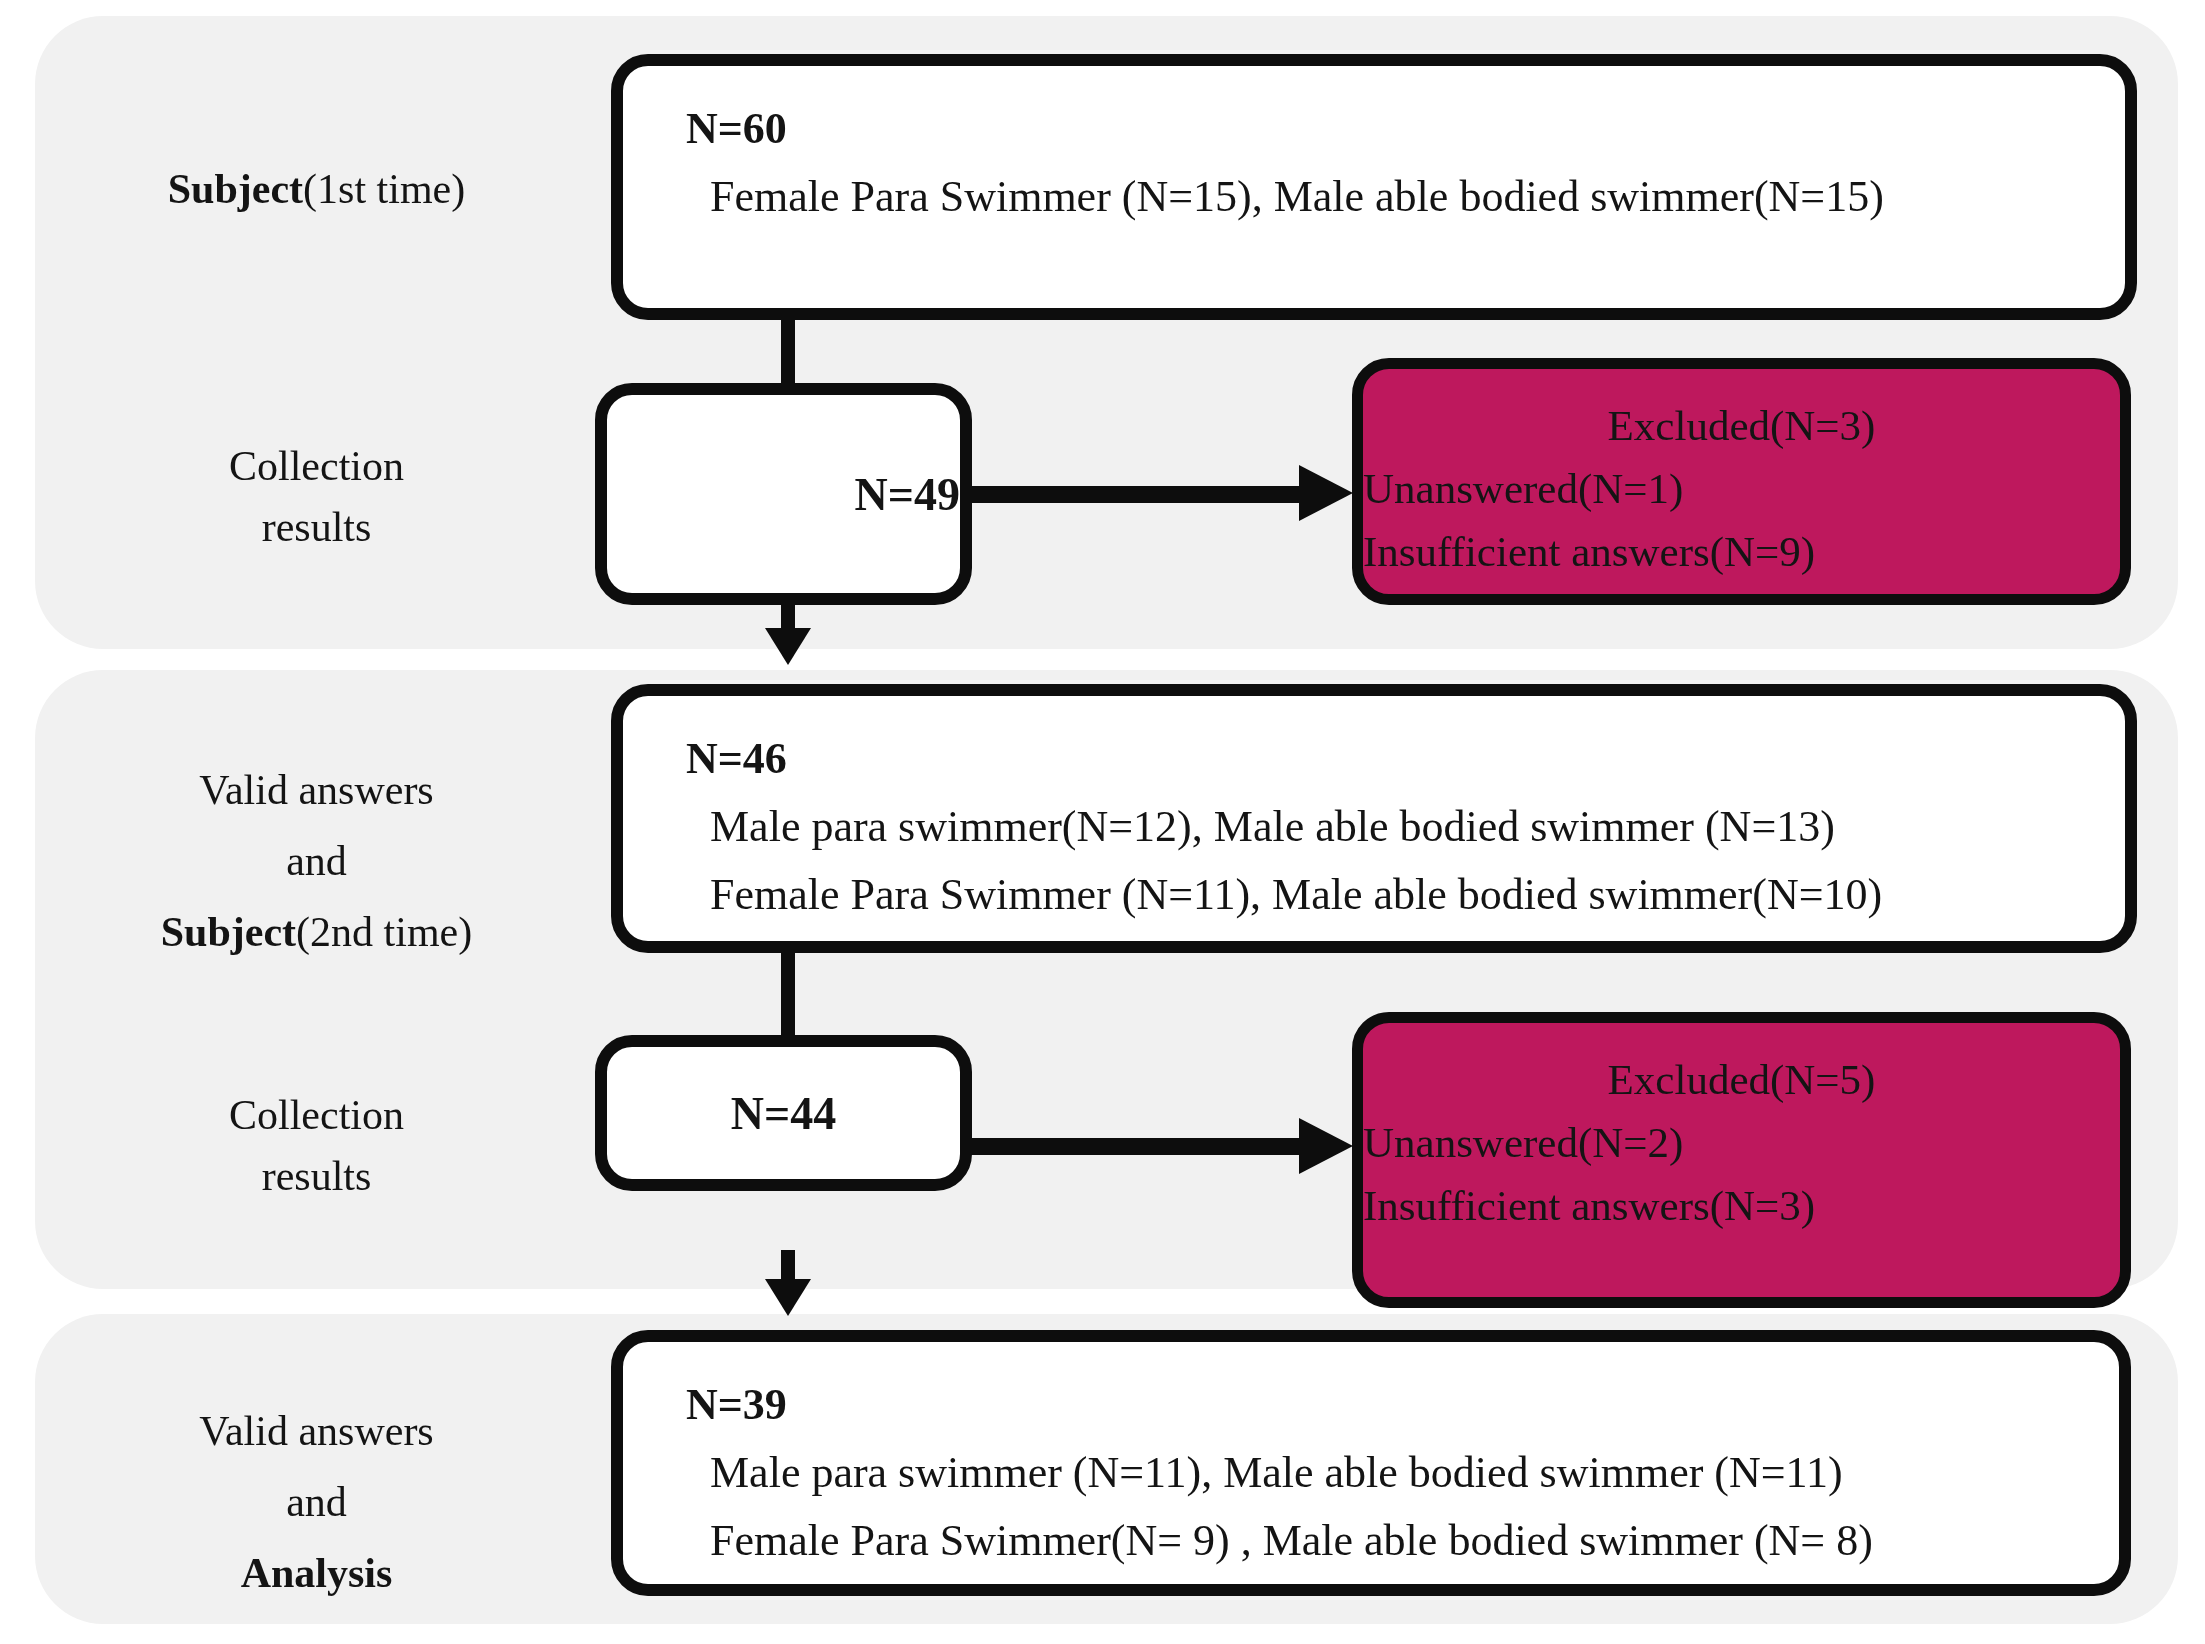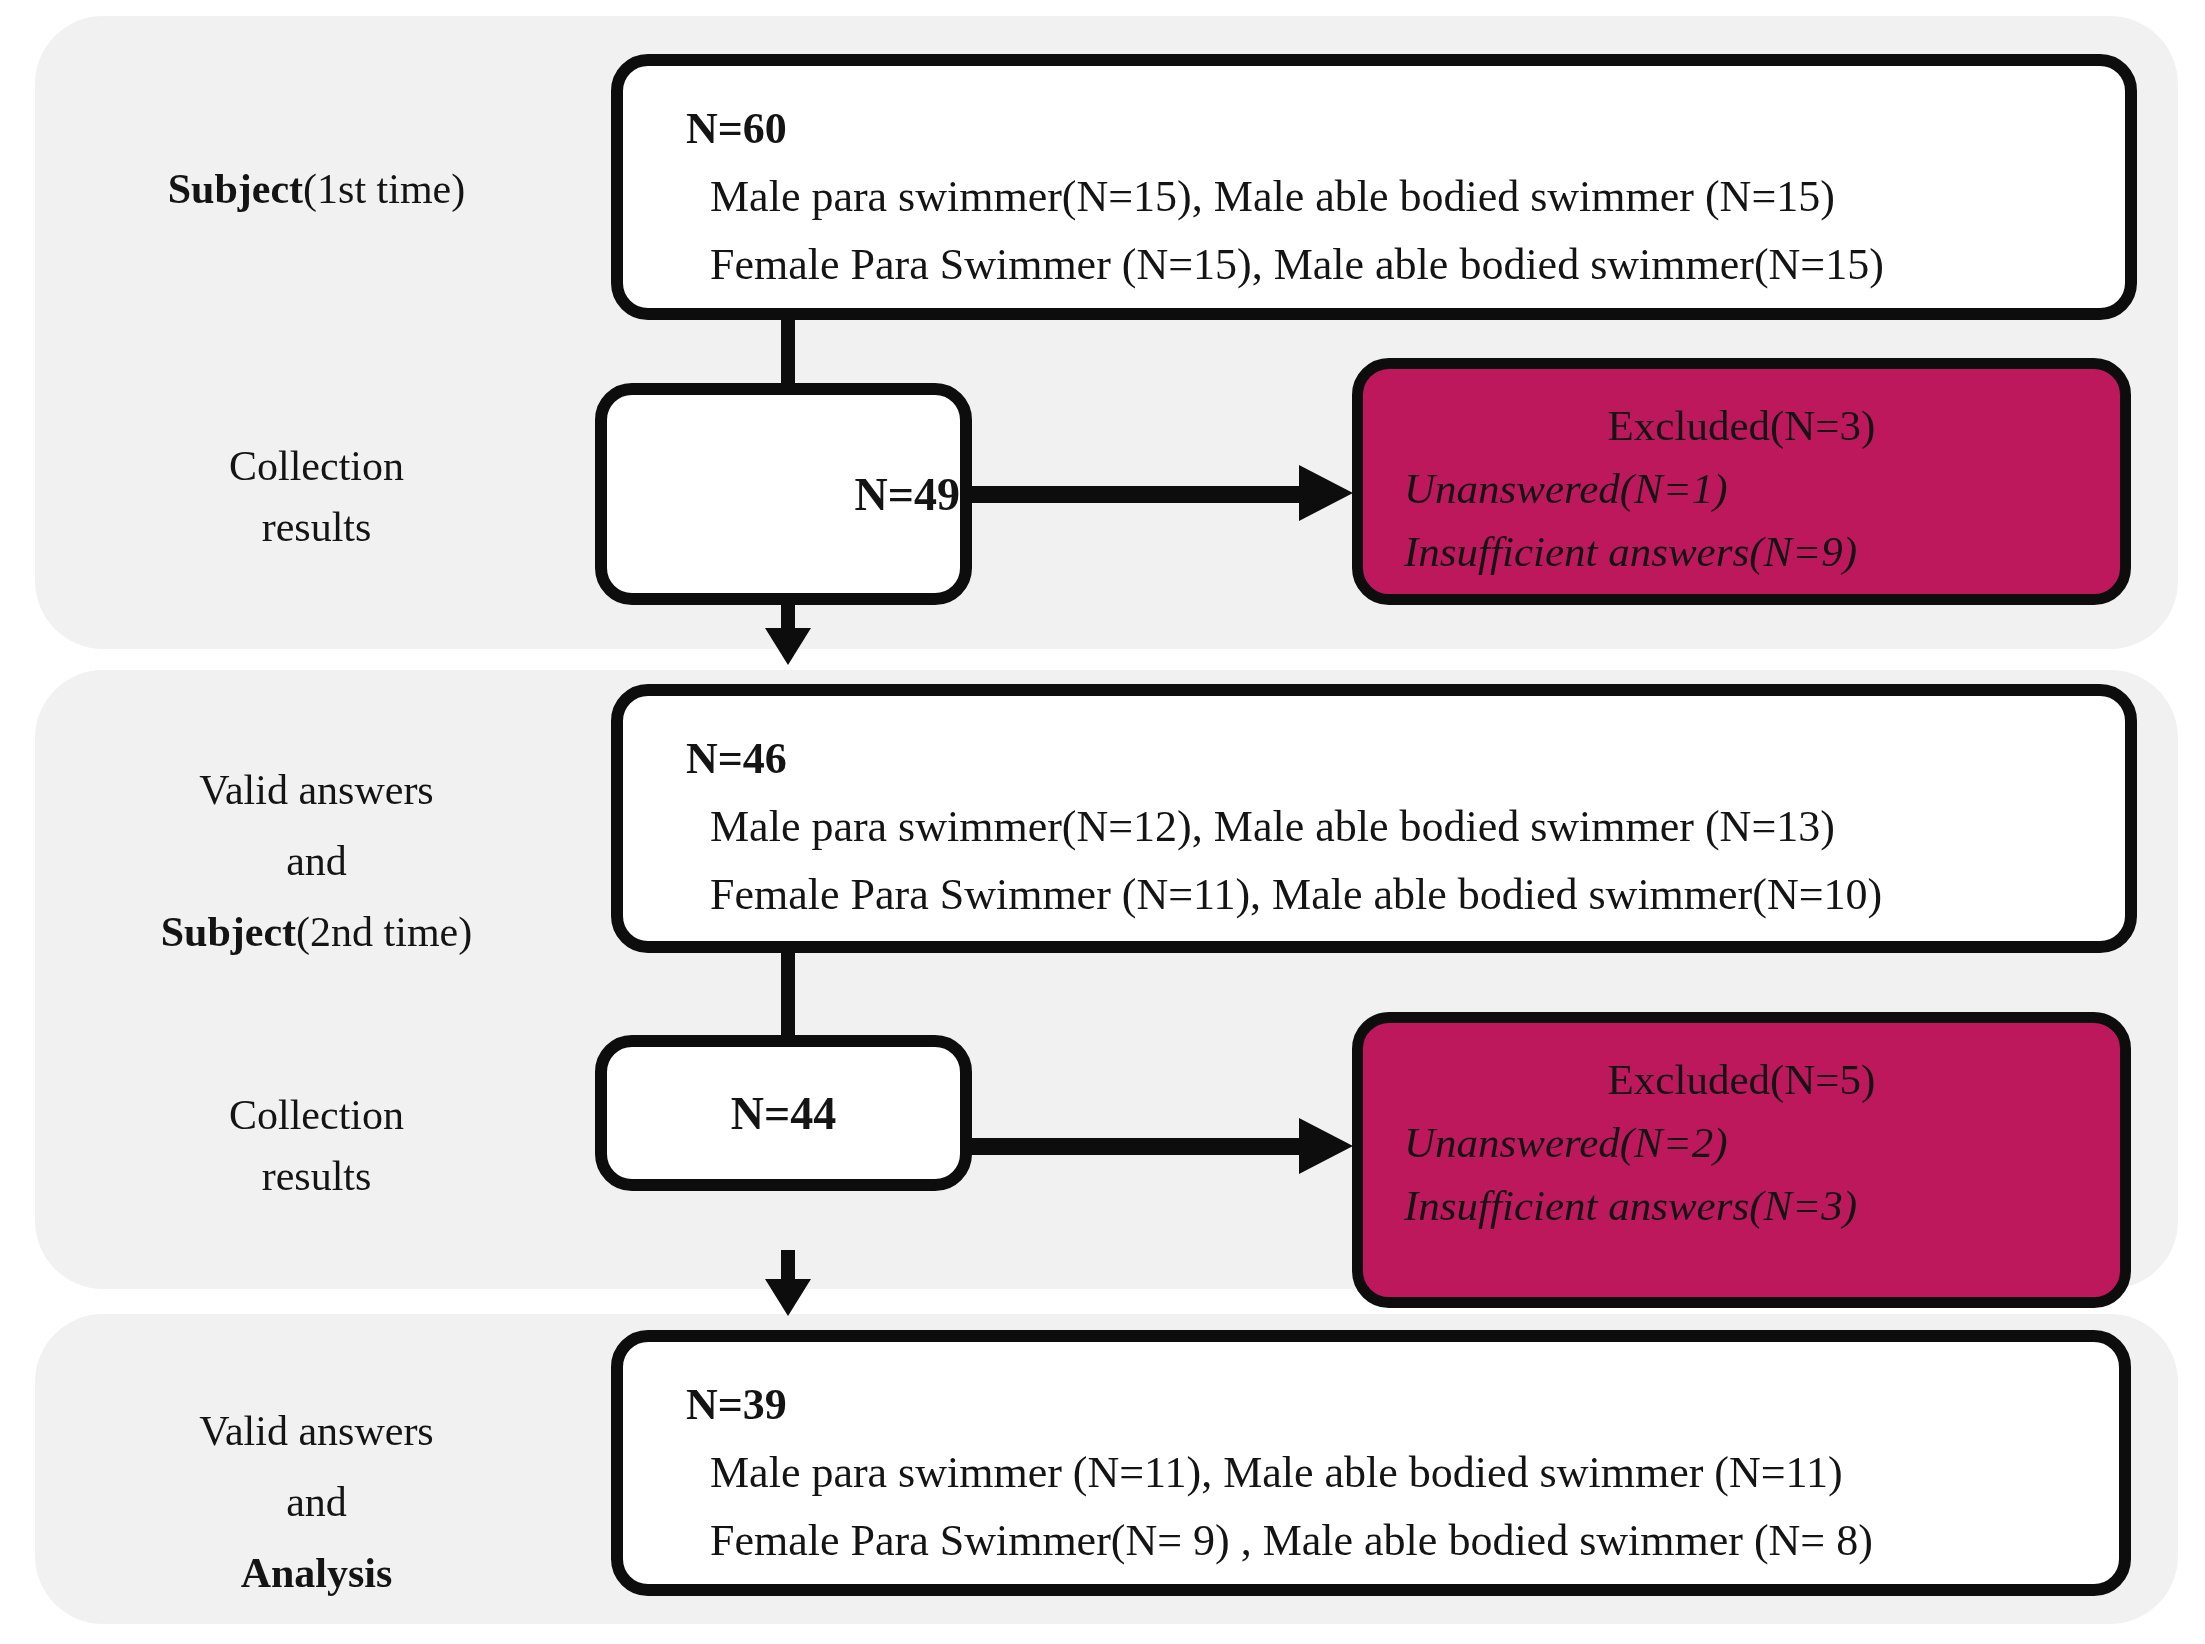--- a/index.html
+++ b/index.html
@@ -20,21 +20,21 @@
   .box{position:absolute;box-sizing:border-box;background:#ffffff;
        border:12.7px solid #0d0d0d;border-radius:37px;}
   .detailbox{font-size:44px;line-height:68px;padding:29px 11px 0 63px;}
   .detailbox .nline{font-weight:bold;white-space:nowrap;}
   .detailbox .dline{padding-left:24px;white-space:nowrap;}
   .centerbox{display:flex;align-items:center;justify-content:center;
              font-size:46px;font-weight:bold;}
   .excluded{background:#be185d;border-width:11.4px;font-size:43px;line-height:63px;
             padding-top:25px;}
   .excluded .xtitle{text-align:center;}
-  .excluded .xline{padding-left:41px;white-space:nowrap;font-style:italic;}
+  .excluded .xline{white-space:nowrap;}
 
   .vline{position:absolute;width:14px;background:#0d0d0d;}
   .hline{position:absolute;height:16.5px;background:#0d0d0d;}
   .ah-right{position:absolute;width:0;height:0;
             border-top:28.5px solid transparent;border-bottom:28.5px solid transparent;
             border-left:54px solid #0d0d0d;}
   .ah-down{position:absolute;width:0;height:0;
            border-left:23px solid transparent;border-right:23px solid transparent;
            border-top:37px solid #0d0d0d;}
 </style>
@@ -80,21 +80,20 @@
   <div class="ah-right" style="left:1299px;top:465px;"></div>
 
   <div class="vline" style="left:781px;top:947px;height:95px;"></div>
   <div class="vline" style="left:781px;top:1250px;height:32px;"></div>
   <div class="ah-down" style="left:765px;top:1279px;"></div>
   <div class="hline" style="left:962px;top:1138px;width:345px;"></div>
   <div class="ah-right" style="left:1299px;top:1118px;"></div>
 
   <div class="box detailbox" style="left:611px;top:54px;width:1526px;height:266px;">
     <div class="nline">N=60</div>
-    <div class="dline">Male para swimmer(N=15), Male able bodied swimmer (N=15)</div>
     <div class="dline">Female Para Swimmer (N=15), Male able bodied swimmer(N=15)</div>
   </div>
 
   <div class="box centerbox" style="left:595px;top:383px;width:377px;height:222px;justify-content:flex-end;">
     <span>N=49</span>
   </div>
 
   <div class="box excluded" style="left:1352px;top:358px;width:779px;height:247px;">
     <div class="xtitle">Excluded(N=3)</div>
     <div class="xline">Unanswered(N=1)</div>

